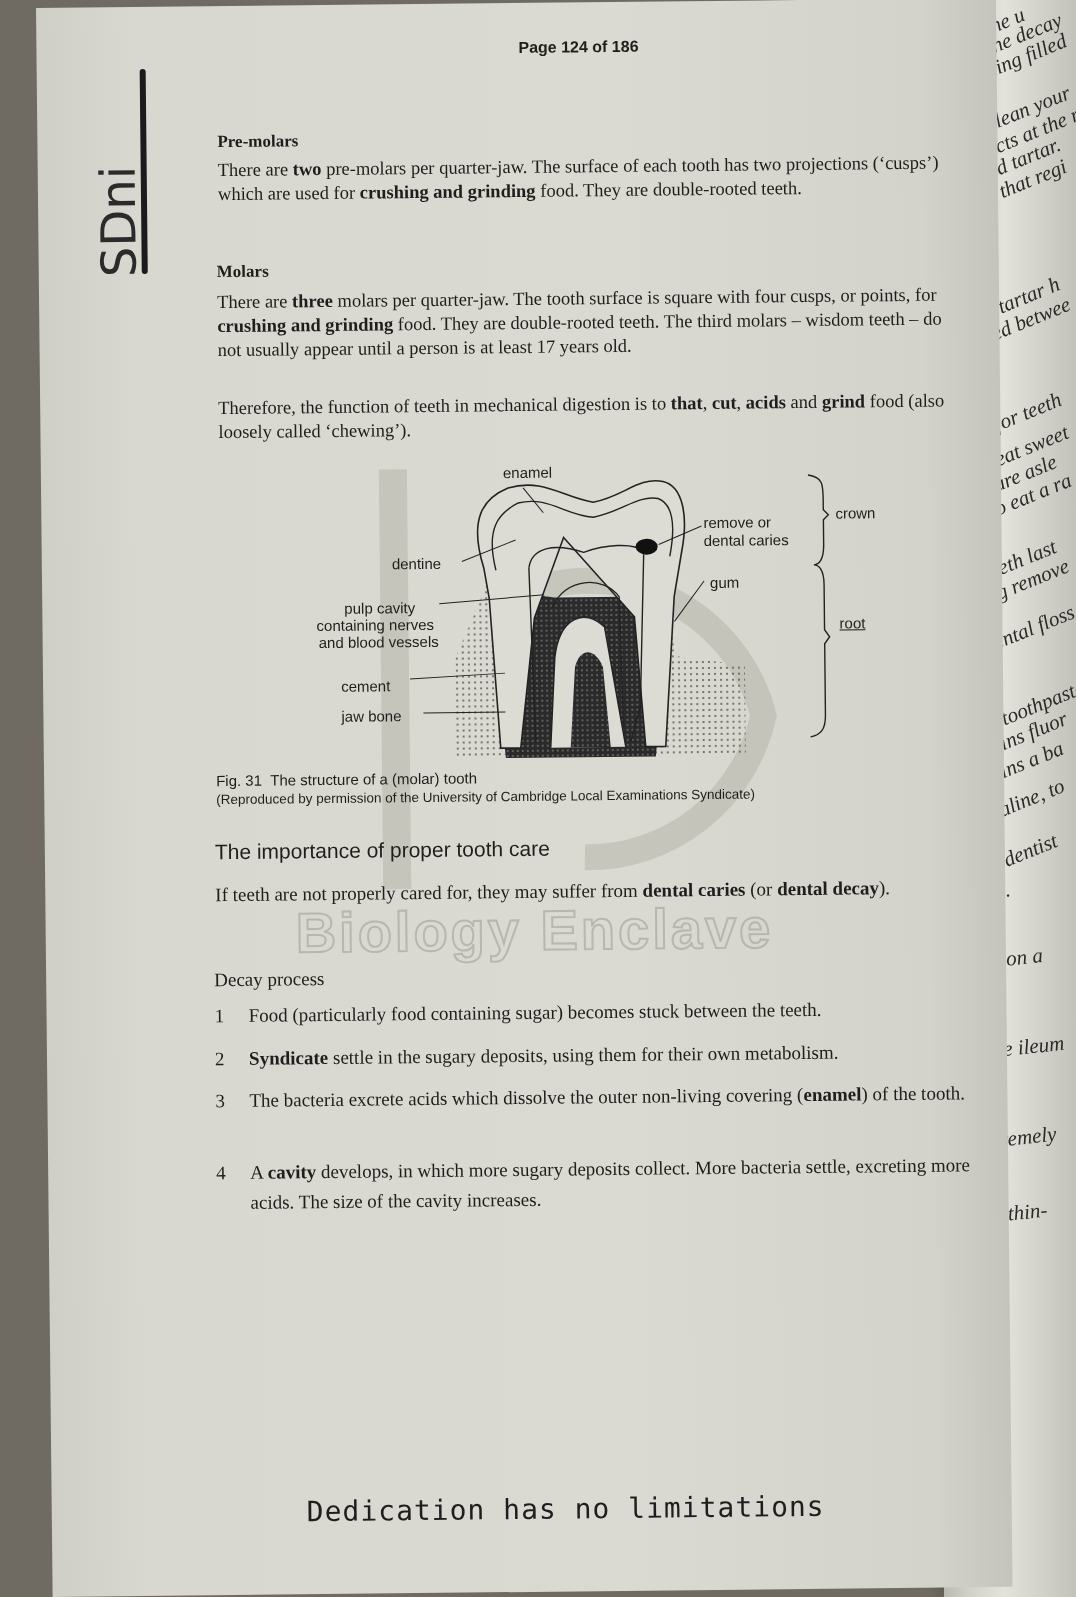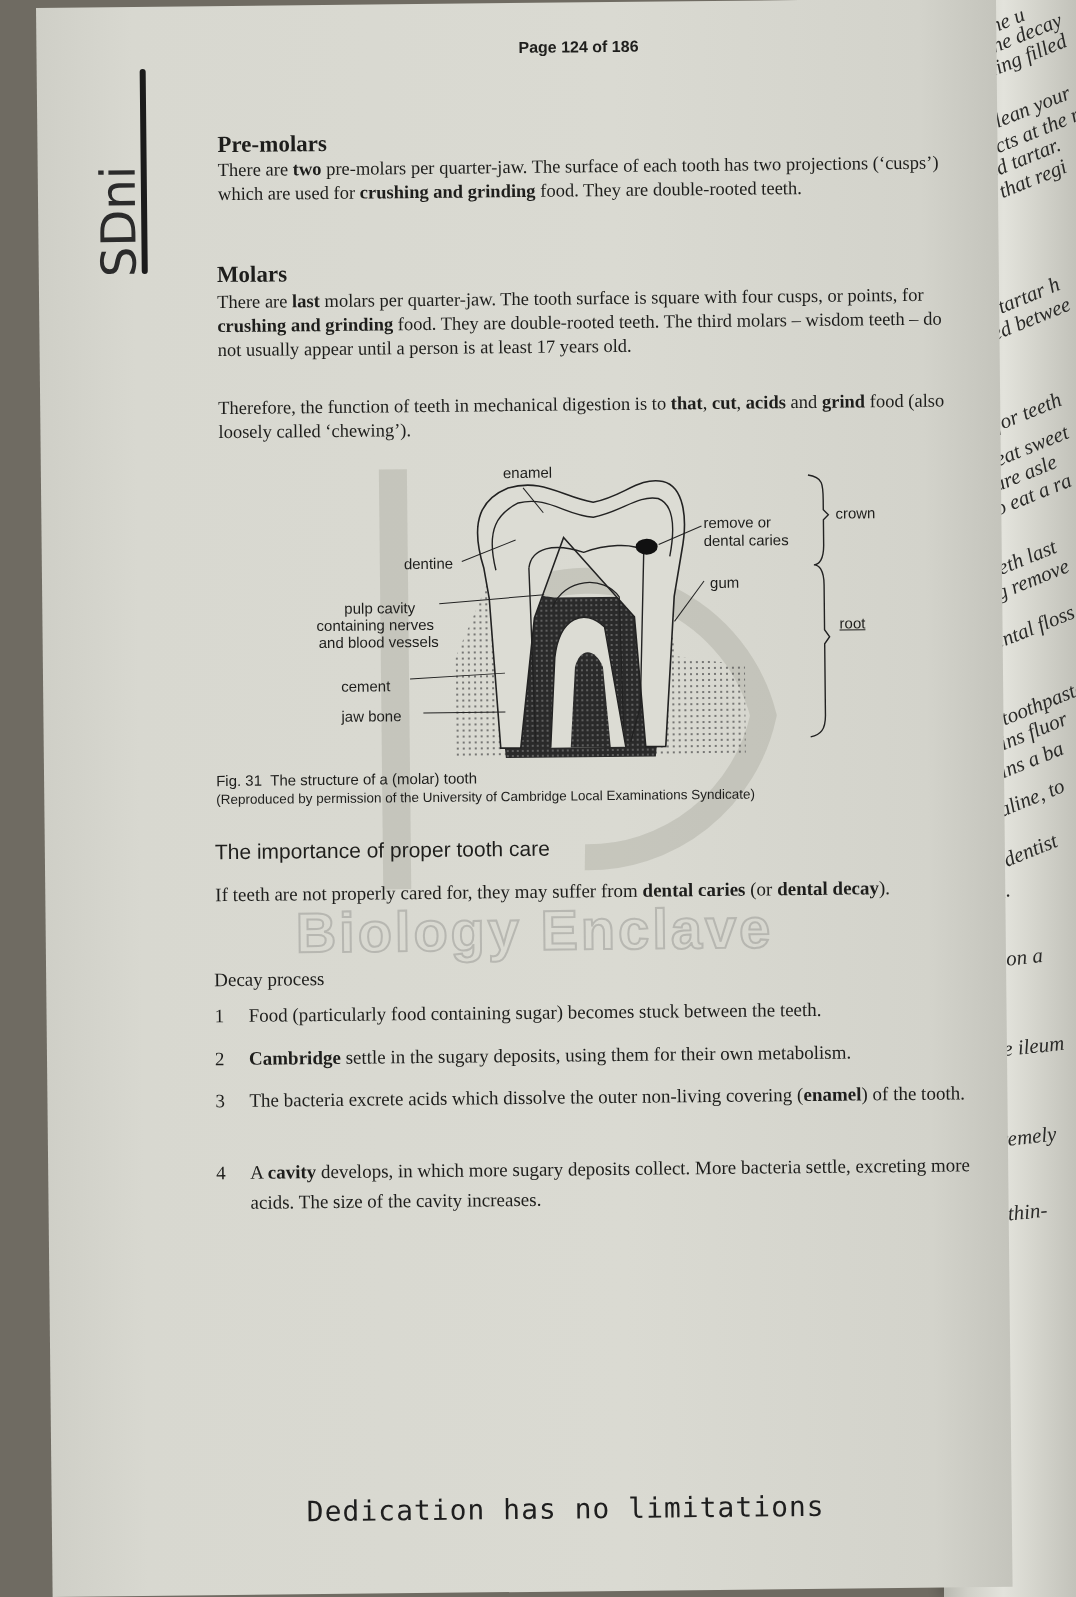--- a/index.html
+++ b/index.html
@@ -25,21 +25,21 @@
   .curl-line {
     position: absolute; white-space: nowrap;
     font-family: "Liberation Serif", serif; font-style: italic;
     font-size: 21px; color: #2a2a28;
     transform-origin: 0 50%;
   }
   .page-number {
     position: absolute; left: 482px; top: 36px;
     font-family: "Liberation Sans", sans-serif; font-weight: bold; font-size: 16px;
   }
-  .h-sub { position: absolute; font-weight: bold; font-size: 23px; }
+  .h-sub { position: absolute; font-weight: bold; font-size: 17px; }
   .para  { position: absolute; font-size: 18.5px; line-height: 24px; width: 730px; }
   .para b { font-weight: bold; }
   .h-section {
     position: absolute; left: 204px; top: 830px;
     font-family: "Liberation Sans", sans-serif; font-size: 21px;
   }
   .caption {
     position: absolute; left: 205px; top: 760px;
     font-family: "Liberation Sans", sans-serif; font-size: 15px; line-height: 19px;
   }
@@ -120,21 +120,21 @@
 
   <div class="hand-bar"></div>
   <div class="hand-margin">SDni</div>
 
   <div class="page-number">Page 124 of 186</div>
 
   <div class="h-sub" style="left:180px;top:126px;">Pre-molars</div>
   <div class="para" style="left:180px;top:152px;">There are <b>two</b> pre-molars per quarter-jaw. The surface of each tooth has two projections (‘cusps’) which are used for <b>crushing and grinding</b> food. They are double-rooted teeth.</div>
 
   <div class="h-sub" style="left:178px;top:256px;">Molars</div>
-  <div class="para" style="left:178px;top:284px;">There are <b>last</b> molars per quarter-jaw. The tooth surface is square with four cusps, or points, for <b>crushing and grinding</b> food. They are double-rooted teeth. The third molars – wisdom teeth – do not usually appear until a person is at least 17 years old.</div>
+  <div class="para" style="left:178px;top:284px;">There are <b>three</b> molars per quarter-jaw. The tooth surface is square with four cusps, or points, for <b>crushing and grinding</b> food. They are double-rooted teeth. The third molars – wisdom teeth – do not usually appear until a person is at least 17 years old.</div>
   <div class="para" style="left:178px;top:390px;">Therefore, the function of teeth in mechanical digestion is to <b>that</b>, <b>cut</b>, <b>acids</b> and <b>grind</b> food (also loosely called ‘chewing’).</div>
 
   <div class="diagram" style="left:262px;top:455px;">
     <svg width="600" height="310" viewBox="0 0 600 310">
       <defs>
         <pattern id="dots" width="6" height="6" patternUnits="userSpaceOnUse">
           <circle cx="2" cy="2" r="1" fill="#555"></circle>
         </pattern>
         <pattern id="bone" width="5" height="5" patternUnits="userSpaceOnUse">
           <rect width="5" height="5" fill="#2a2a2a"></rect>
@@ -163,21 +163,21 @@
       <line x1="158" y1="103" x2="212" y2="82" stroke="#222" stroke-width="1"></line>
       <line x1="135" y1="145" x2="240" y2="137" stroke="#222" stroke-width="1"></line>
       <line x1="105" y1="220" x2="200" y2="215" stroke="#222" stroke-width="1"></line>
       <line x1="118" y1="254" x2="200" y2="254" stroke="#222" stroke-width="1"></line>
       <line x1="355" y1="88" x2="398" y2="70" stroke="#222" stroke-width="1"></line>
       <line x1="370" y1="165" x2="400" y2="125" stroke="#222" stroke-width="1"></line>
 
       <path d="M505 20 C520 22 520 30 520 45 L520 55 L525 60 L520 65 L520 90 C520 105 515 110 510 110 C515 110 520 115 520 130 L520 175 L525 182 L520 189 L520 260 C520 275 515 280 505 282" fill="none" stroke="#222" stroke-width="1.4"></path>
     </svg>
     <div class="dlabel" style="left:200px;top:6px;">enamel</div>
-    <div class="dlabel" style="left:100px;top:96px;text-align:center;">dentine</div>
+    <div class="dlabel" style="left:88px;top:96px;text-align:center;">dentine</div>
     <div class="dlabel" style="left:40px;top:140px;">pulp cavity</div>
     <div class="dlabel" style="left:12px;top:157px;">containing nerves</div>
     <div class="dlabel" style="left:14px;top:174px;">and blood vessels</div>
     <div class="dlabel" style="left:36px;top:218px;">cement</div>
     <div class="dlabel" style="left:36px;top:248px;">jaw bone</div>
     <div class="dlabel" style="left:400px;top:58px;">remove or</div>
     <div class="dlabel" style="left:400px;top:76px;">dental caries</div>
     <div class="dlabel" style="left:406px;top:118px;">gum</div>
     <div class="dlabel" style="left:532px;top:50px;">crown</div>
     <div class="dlabel" style="left:535px;top:160px;text-decoration:underline;">root</div>
@@ -190,19 +190,19 @@
 
   <div class="h-section" style="left:170px;top:834px;">The importance of proper tooth care</div>
   <div class="para" style="left:170px;top:874px;width:740px;font-size:19px;line-height:29px;">If teeth are not properly cared for, they may suffer from <b>dental caries</b> (or <b>dental decay</b>).</div>
 
   <div class="watermark" style="left:250px;top:895px;">Biology Enclave</div>
 
   <div class="h-sub" style="left:168px;top:963px;font-weight:normal;font-size:19px;">Decay process</div>
 
   <div id="decay-list">
       <div class="list-item" style="left: 168px; top: 995px;"><span class="num">1</span><span class="txt">Food (particularly food containing sugar) becomes stuck between the teeth.</span></div>
-      <div class="list-item" style="left: 168px; top: 1038px;"><span class="num">2</span><span class="txt"><b>Cambridge</b> settle in the sugary deposits, using them for their own metabolism.</span></div>
+      <div class="list-item" style="left: 168px; top: 1038px;"><span class="num">2</span><span class="txt"><b>Syndicate</b> settle in the sugary deposits, using them for their own metabolism.</span></div>
       <div class="list-item" style="left: 168px; top: 1080px;"><span class="num">3</span><span class="txt">The bacteria excrete acids which dissolve the outer non-living covering (<b>enamel</b>) of the tooth.</span></div>
       <div class="list-item" style="left: 168px; top: 1152px;"><span class="num">4</span><span class="txt">A <b>cavity</b> develops, in which more sugary deposits collect. More bacteria settle, excreting more acids. The size of the cavity increases.</span></div>
     </div>
 
   <div class="hand-footer" style="left:255px;top:1490px;">Dedication has no limitations</div>
 </div>
 
 </body></html>

